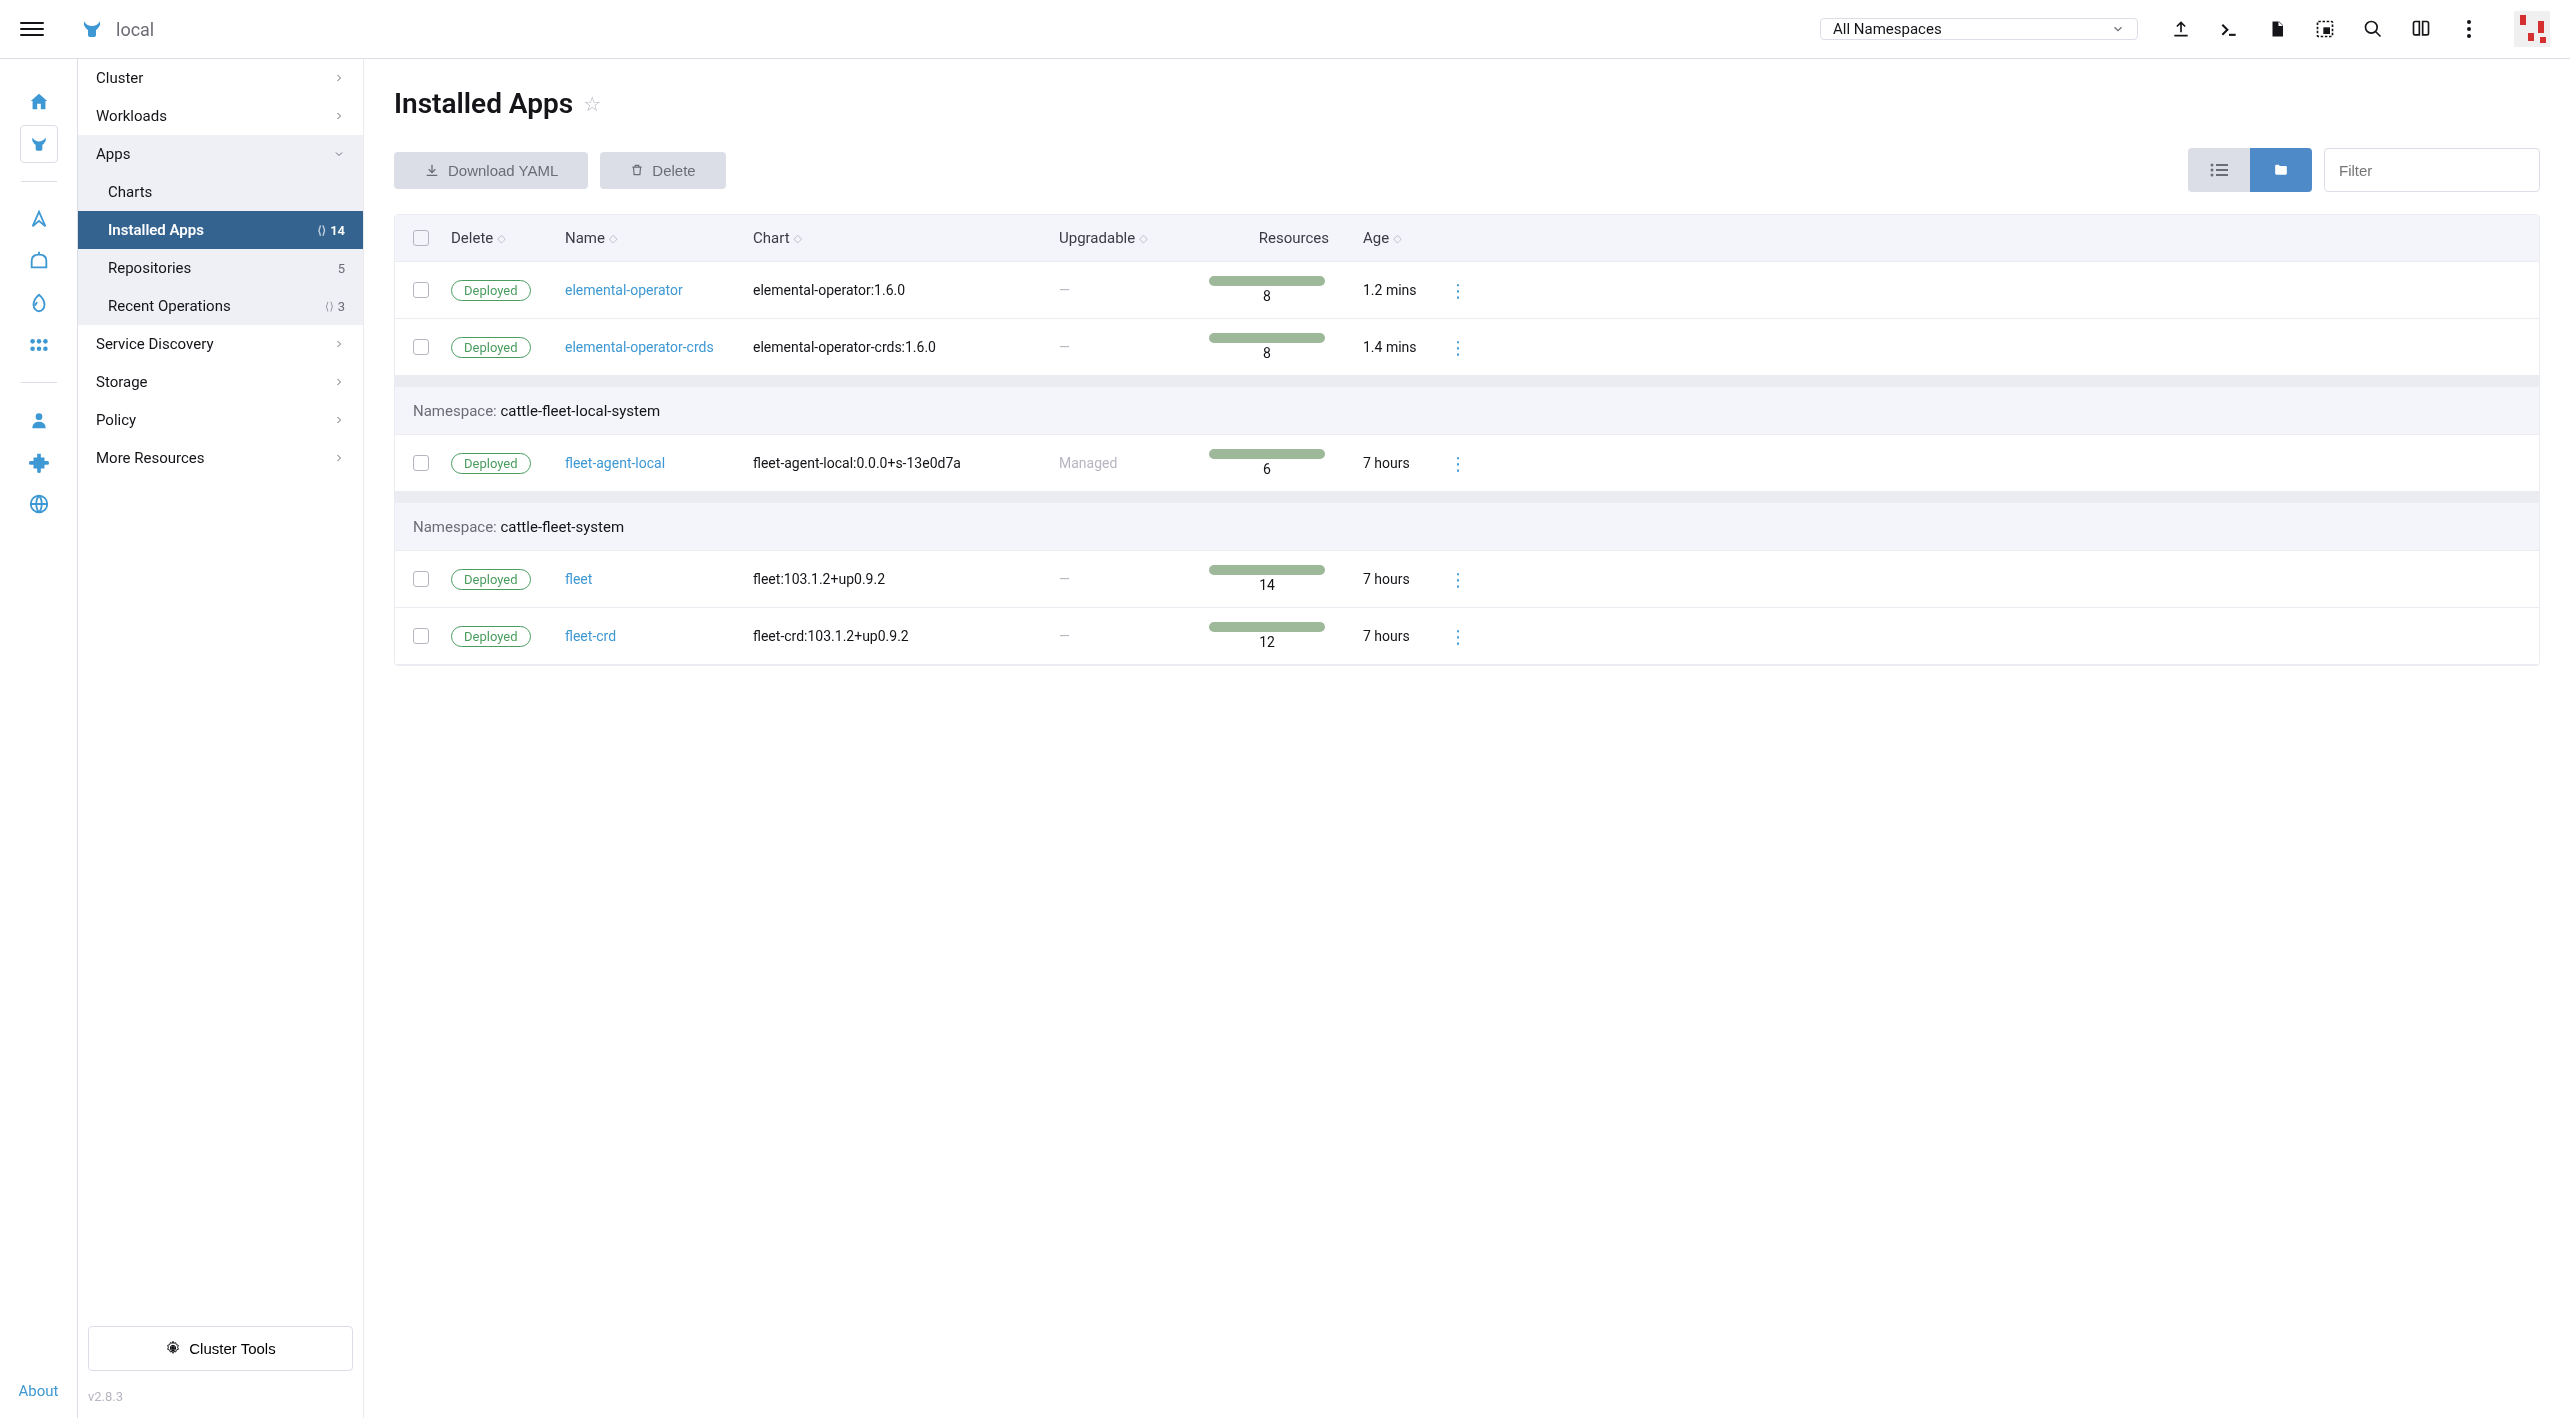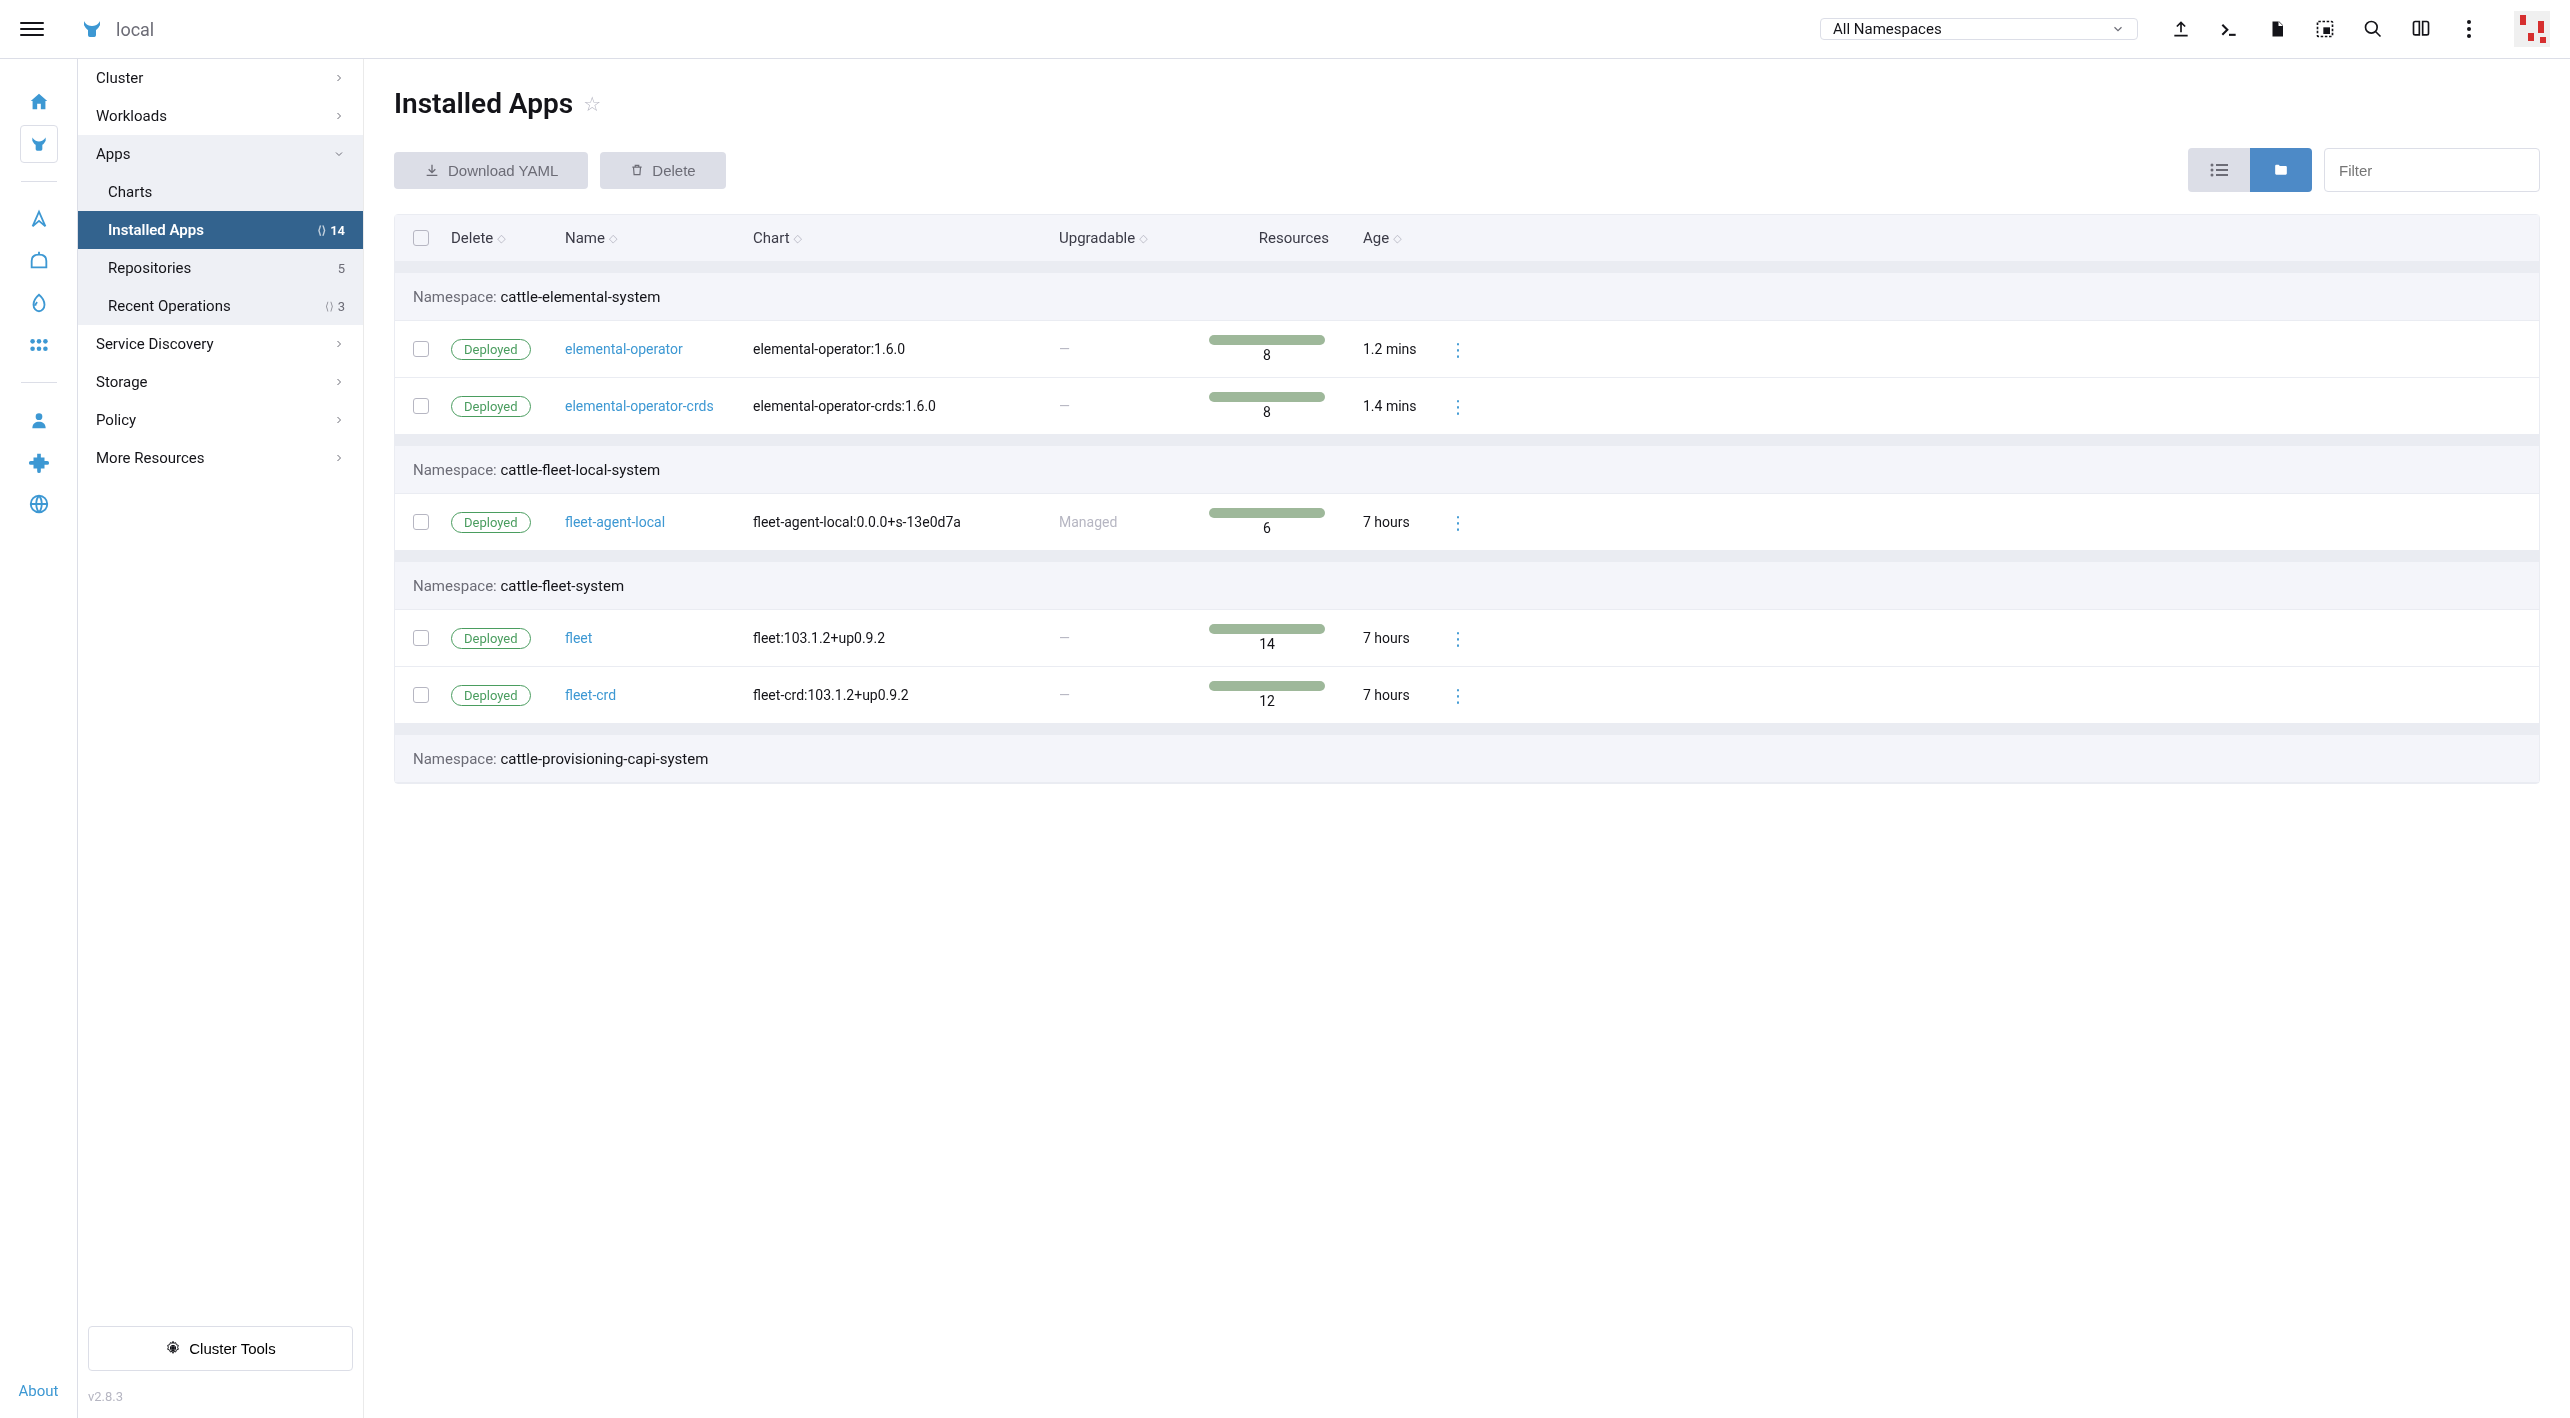--- a/index.html
+++ b/index.html
@@ -400,23 +400,20 @@
           <div class="th col-resources">
               <span>Resources</span>
             </div>
           <div class="th col-age">
               <span>Age</span>
               <span class="sort-icon">◇</span>
             </div>
           <div class="th col-actions"></div>
         </div>
         <div id="table-body">
-            <div class="group-header">
-              <div class="group-header-inner"><span class="group-label">Namespace: </span><span class="group-value">cattle-elemental-system</span></div>
-            </div>
             <div class="row">
               <div class="td col-check">
                 <div class="checkbox"></div>
               </div>
               <div class="td col-state">
                 <span class="state-badge">Deployed</span>
               </div>
               <div class="td col-name">
                 <span class="link">elemental-operator</span>
               </div>
@@ -554,20 +551,17 @@
                   <span class="resource-count">12</span>
                 </div>
               </div>
               <div class="td col-age">
                 <span>7 hours</span>
               </div>
               <div class="td col-actions">
                 <span class="kebab">⋮</span>
               </div>
             </div>
-            <div class="group-header">
-              <div class="group-header-inner"><span class="group-label">Namespace: </span><span class="group-value">cattle-provisioning-capi-system</span></div>
-            </div>
           </div>
       </div>
     </div>
   </div>
 </div>
 
 </body></html>

